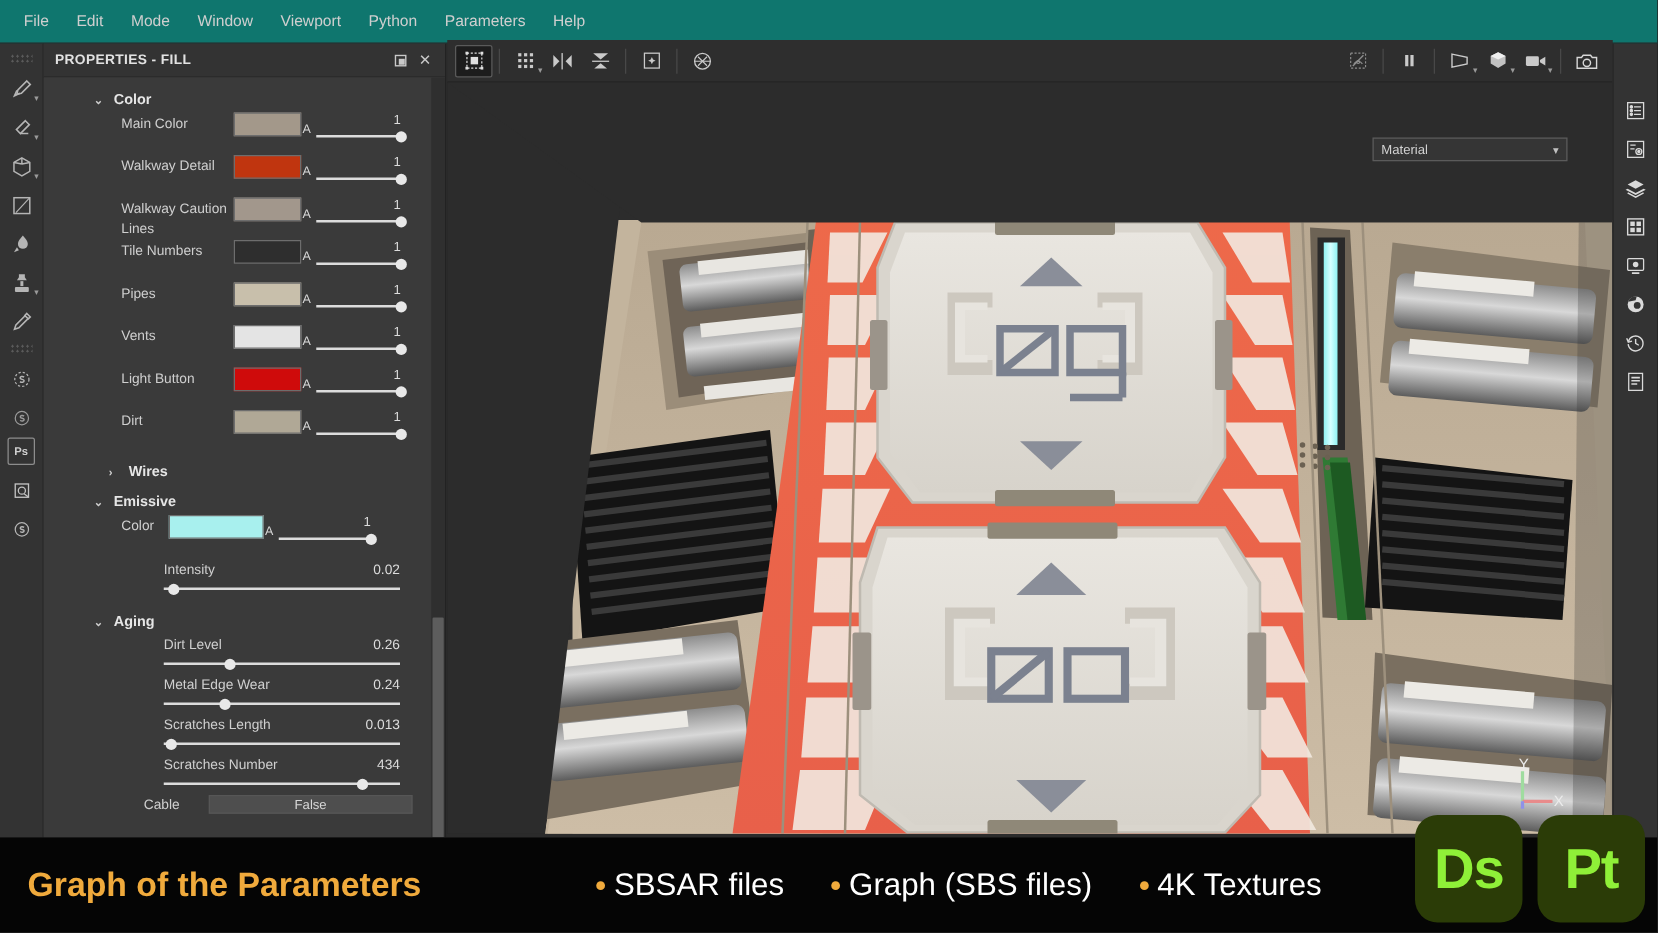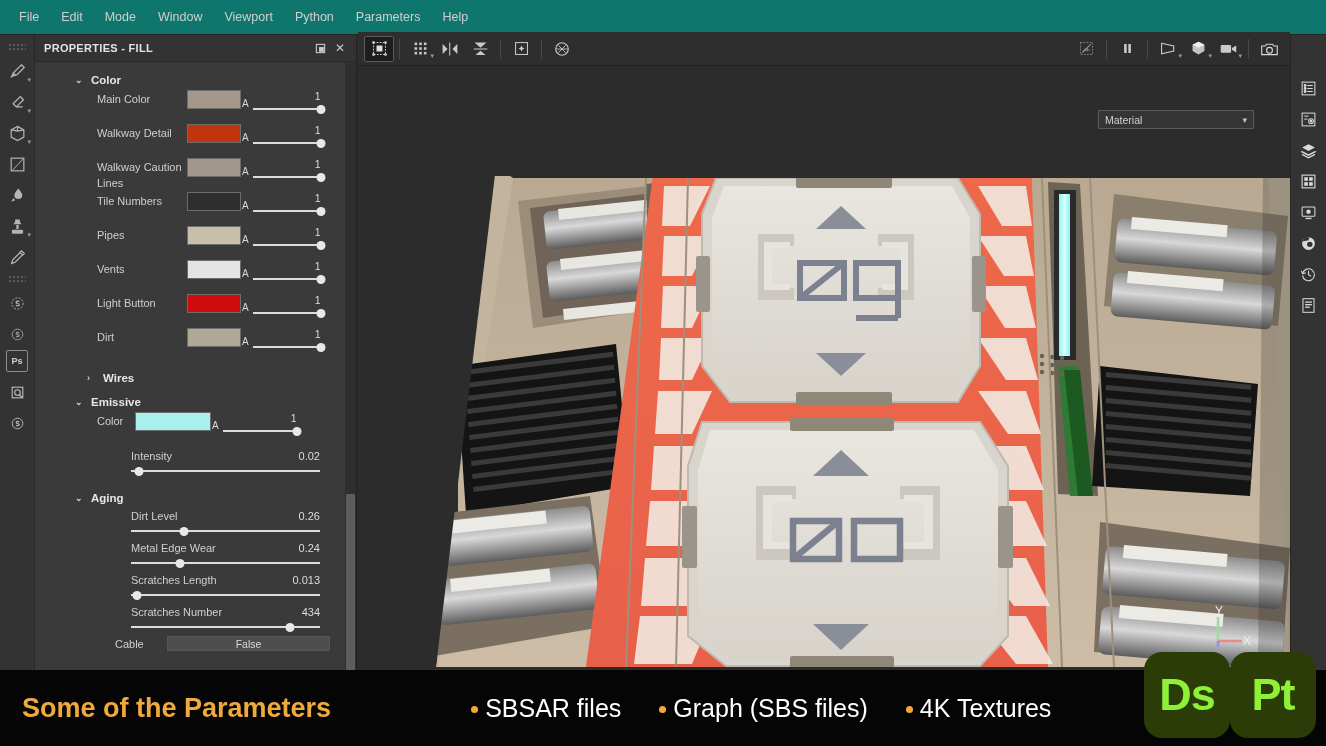--- a/index.html
+++ b/index.html
@@ -182,21 +182,21 @@
     color: #f0aa3c; font-size: 27px; font-weight: bold; margin-left: 22px;
     white-space: nowrap;
   }
   .bullets { display: flex; align-items: center; margin-left: 140px; gap: 38px; }
   .bullet { display: flex; align-items: baseline; gap: 7px; }
   .bullet .dot {
     width: 7px; height: 7px; border-radius: 50%; background: #f0aa3c;
     display: inline-block; position: relative; top: -4px;
   }
   .bullet .btxt { color: #ffffff; font-size: 25px; white-space: nowrap; }
-  .badges { position: absolute; right: 10px; bottom: 8px; display: flex; }
+  .badges { position: absolute; right: 10px; bottom: 8px; display: flex; gap: 12px; }
   .badge {
     width: 86px; height: 86px; border-radius: 18px; background: #2b3c07;
     display: flex; align-items: center; justify-content: center;
     color: #8ff038; font-size: 45px; font-weight: bold; letter-spacing: -1px;
   }
 
   
   .bottom-strip {
     position: absolute; left: 0; top: 670px; width: 1326px; height: 6px;
     background: #2a2a2a;
@@ -951,21 +951,21 @@
         <line x1="6" y1="6" x2="14" y2="6" stroke-width="1.5"></line>
         <line x1="6" y1="9" x2="14" y2="9" stroke-width="1.5"></line>
         <line x1="6" y1="12" x2="11.5" y2="12" stroke-width="1.5"></line>
       </svg>
     </div>
   </div>
 
   <div class="bottom-strip"></div>
 
   <div class="banner">
-    <div class="headline">Some of the Parameters</div>
+    <div class="headline">Graph of the Parameters</div>
     <div class="bullets">
       <div class="bullet">
         <span class="dot"></span>
         <span class="btxt">SBSAR files</span>
       </div>
       <div class="bullet">
         <span class="dot"></span>
         <span class="btxt">Graph (SBS files)</span>
       </div>
       <div class="bullet">

